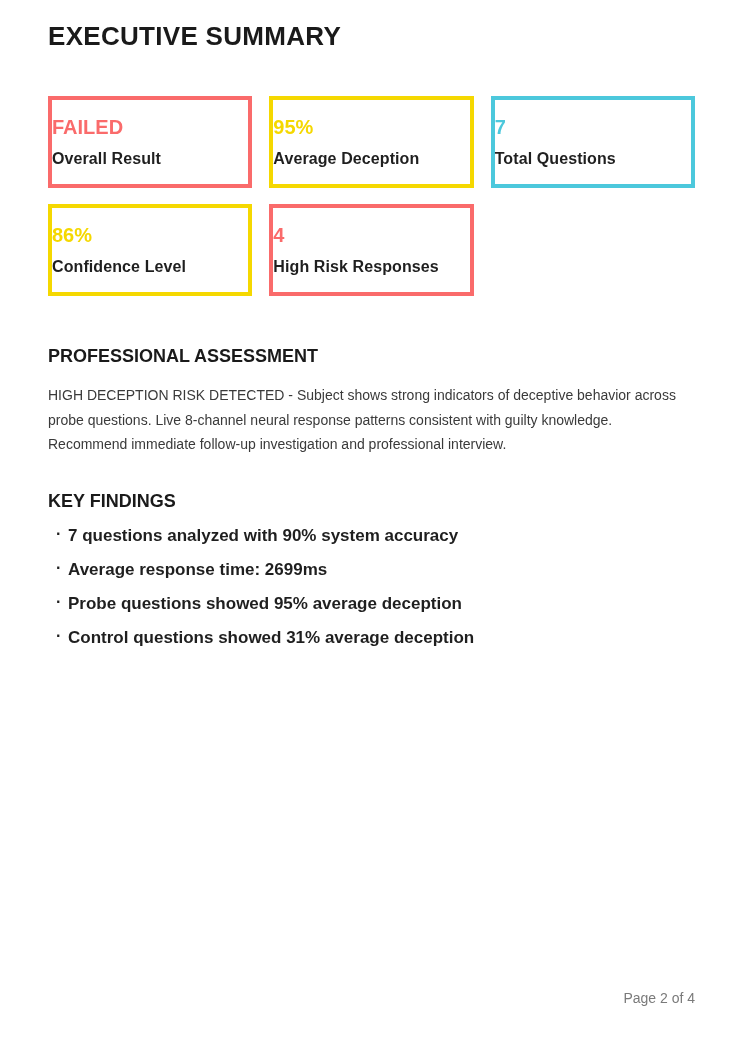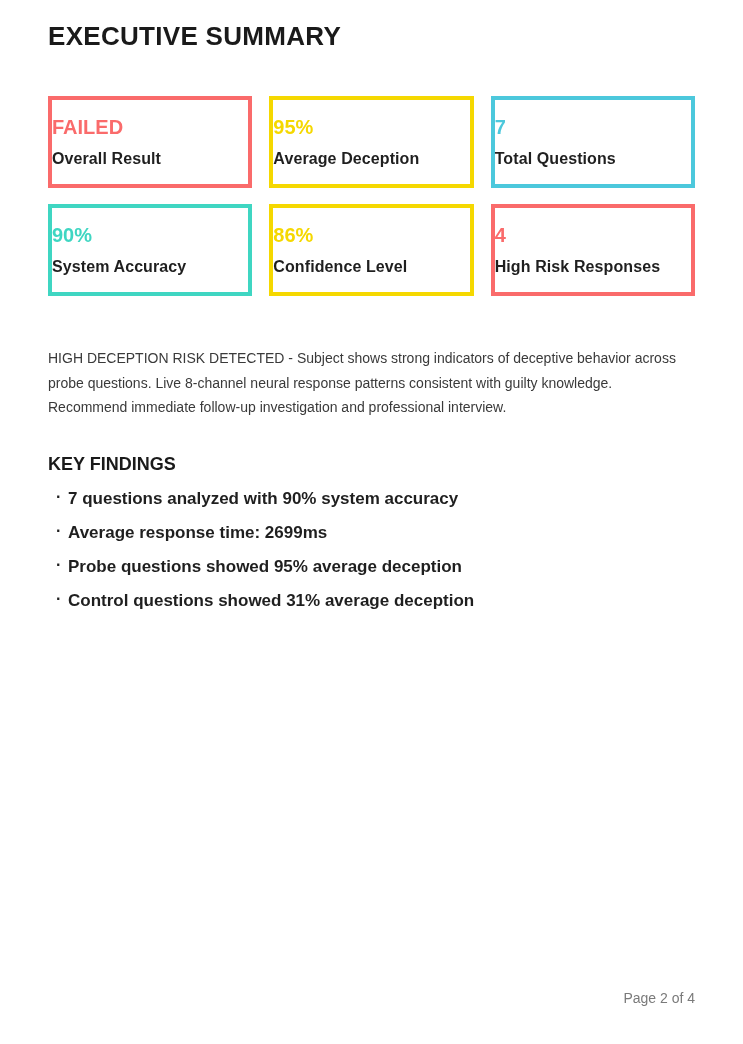--- a/index.html
+++ b/index.html
@@ -125,35 +125,32 @@
       <div class="card-label">Overall Result</div>
     </div>
     <div class="card" style="border-color: rgb(245, 216, 0);">
       <div class="card-value" style="color: rgb(245, 216, 0);">95%</div>
       <div class="card-label">Average Deception</div>
     </div>
     <div class="card" style="border-color: rgb(76, 200, 220);">
       <div class="card-value" style="color: rgb(76, 200, 220);">7</div>
       <div class="card-label">Total Questions</div>
     </div>
-    <div class="card" style="border-color: rgb(63, 214, 194);">
-      <div class="card-value" style="color: rgb(63, 214, 194);">90%</div>
-      <div class="card-label">System Accuracy</div>
-    </div>
     <div class="card" style="border-color: rgb(245, 216, 0);">
       <div class="card-value" style="color: rgb(245, 216, 0);">86%</div>
       <div class="card-label">Confidence Level</div>
     </div>
     <div class="card" style="border-color: rgb(250, 107, 107);">
       <div class="card-value" style="color: rgb(250, 107, 107);">4</div>
       <div class="card-label">High Risk Responses</div>
     </div>
   </div>
 
   <div class="section-assessment">
+    <h2 class="section-title">PROFESSIONAL ASSESSMENT</h2>
     <p class="assessment-body">HIGH DECEPTION RISK DETECTED - Subject shows strong indicators of deceptive behavior across probe questions. Live 8-channel neural response patterns consistent with guilty knowledge. Recommend immediate follow-up investigation and professional interview.</p>
   </div>
 
   <div class="section-findings">
     <h2 class="section-title">KEY FINDINGS</h2>
     <ul class="findings-list">
       <li>7 questions analyzed with 90% system accuracy</li>
       <li>Average response time: 2699ms</li>
       <li>Probe questions showed 95% average deception</li>
       <li>Control questions showed 31% average deception</li>

